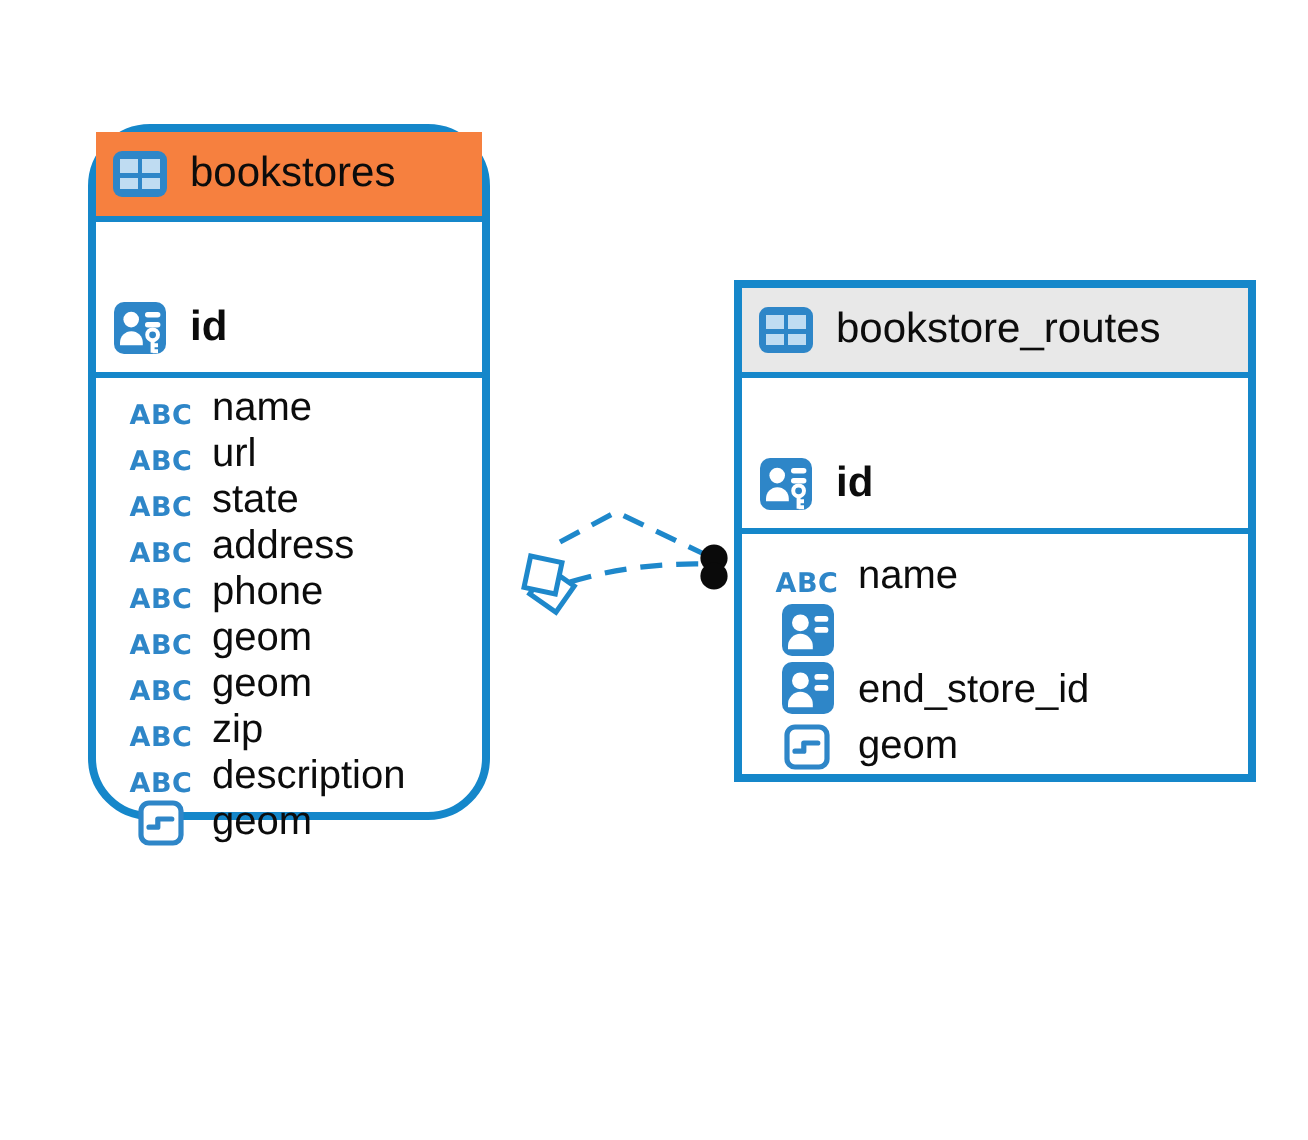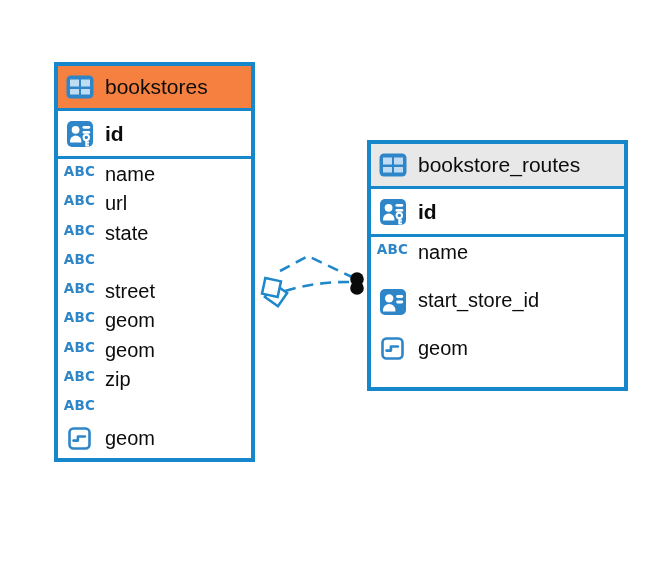--- a/index.html
+++ b/index.html
@@ -12,40 +12,40 @@
     border:4px solid #1587CA;display:flex;flex-direction:column;z-index:1;
   }
   .entity-header{
     display:flex;align-items:center;gap:9px;padding-left:5px;
     height:42px;flex:0 0 auto;border-bottom:3px solid #1587CA;
     font-size:21px;color:#0c0c0c;white-space:nowrap;
   }
   .key-row{
     display:flex;align-items:center;gap:9px;padding-left:5px;
     height:45px;flex:0 0 auto;border-bottom:3px solid #1587CA;
-    font-size:21px;font-weight:bold;color:#0c0c0c;background:#ffffff;
+    font-size:21px;font-weight:bold;color:#0c0c0c;background:#ffffff;margin-top:30px;
   }
   .cols{flex:1;display:flex;flex-direction:column;padding:4px 0 2px;}
   .col-row{
-    flex:1;display:flex;align-items:flex-start;gap:9px;padding-left:5px;
+    flex:1;display:flex;align-items:flex-end;gap:9px;padding-left:16px;
     font-size:20px;color:#0c0c0c;white-space:nowrap;
   }
   .icon-slot{width:33px;flex:0 0 auto;display:flex;justify-content:center;align-items:center;}
   .abc{
     font-weight:bold;font-size:13.5px;letter-spacing:.3px;color:#2E86C8;
     font-family:"DejaVu Sans",sans-serif;
   }
   .links{position:absolute;left:0;top:0;z-index:5;pointer-events:none;}
 </style>
 </head>
 <body>
 
 <div class="canvas">
 
-  <div class="entity" style="left:54px;top:62px;width:201px;height:400px;">
+  <div class="entity" style="left:44px;top:62px;width:201px;height:348px;border-radius:31px;">
 
     <div class="entity-header" style="background:#F6803F;">
       <span class="icon-slot">
         <svg width="28" height="24" viewBox="0 0 28 24">
           <rect x="0.5" y="0.5" width="27" height="23" rx="4.5" fill="#2E86C8"></rect>
           <rect x="4" y="4.5" width="9" height="7" fill="#BFDCF2"></rect>
           <rect x="15" y="4.5" width="9" height="7" fill="#BFDCF2"></rect>
           <rect x="4" y="14" width="9" height="5.5" fill="#BFDCF2"></rect>
           <rect x="15" y="14" width="9" height="5.5" fill="#BFDCF2"></rect>
         </svg>
@@ -84,26 +84,27 @@
       <div class="col-row">
         <span class="icon-slot">
             <span class="abc">ABC</span>
           </span>
         <span>state</span>
       </div>
       <div class="col-row">
         <span class="icon-slot">
             <span class="abc">ABC</span>
           </span>
-      </div>
-      <div class="col-row">
-        <span class="icon-slot">
-            <span class="abc">ABC</span>
-          </span>
-        <span>street</span>
+        <span>address</span>
+      </div>
+      <div class="col-row">
+        <span class="icon-slot">
+            <span class="abc">ABC</span>
+          </span>
+        <span>phone</span>
       </div>
       <div class="col-row">
         <span class="icon-slot">
             <span class="abc">ABC</span>
           </span>
         <span>geom</span>
       </div>
       <div class="col-row">
         <span class="icon-slot">
             <span class="abc">ABC</span>
@@ -113,20 +114,21 @@
       <div class="col-row">
         <span class="icon-slot">
             <span class="abc">ABC</span>
           </span>
         <span>zip</span>
       </div>
       <div class="col-row">
         <span class="icon-slot">
             <span class="abc">ABC</span>
           </span>
+        <span>description</span>
       </div>
       <div class="col-row">
         <span class="icon-slot">
           <svg width="23" height="23" viewBox="0 0 23 23">
             <rect x="1.5" y="1.5" width="20" height="20" rx="4" fill="#fff" stroke="#2E86C8" stroke-width="2.6"></rect>
             <path d="M5.5 13.6 h4.4 v-4.1 h7" fill="none" stroke="#2E86C8" stroke-width="2.6" stroke-linecap="round" stroke-linejoin="round"></path>
           </svg>
         </span>
         <span>geom</span>
       </div>
@@ -173,21 +175,32 @@
       <div class="col-row">
         <span class="icon-slot">
           <svg width="26" height="26" viewBox="0 0 26 26">
             <rect width="26" height="26" rx="5" fill="#2E86C8"></rect>
             <circle cx="9.2" cy="9.4" r="4.2" fill="#fff"></circle>
             <path d="M3 22.6 v-1.5 a6.2 6.2 0 0 1 12.4 0 v1.5 z" fill="#fff"></path>
             <rect x="16.2" y="6" width="7" height="2.9" rx="1.45" fill="#fff"></rect>
             <rect x="16.2" y="11.5" width="7" height="2.9" rx="1.45" fill="#fff"></rect>
           </svg>
         </span>
-        <span>start_store_id</span>
+      </div>
+      <div class="col-row">
+        <span class="icon-slot">
+          <svg width="26" height="26" viewBox="0 0 26 26">
+            <rect width="26" height="26" rx="5" fill="#2E86C8"></rect>
+            <circle cx="9.2" cy="9.4" r="4.2" fill="#fff"></circle>
+            <path d="M3 22.6 v-1.5 a6.2 6.2 0 0 1 12.4 0 v1.5 z" fill="#fff"></path>
+            <rect x="16.2" y="6" width="7" height="2.9" rx="1.45" fill="#fff"></rect>
+            <rect x="16.2" y="11.5" width="7" height="2.9" rx="1.45" fill="#fff"></rect>
+          </svg>
+        </span>
+        <span>end_store_id</span>
       </div>
       <div class="col-row">
         <span class="icon-slot">
           <svg width="23" height="23" viewBox="0 0 23 23">
             <rect x="1.5" y="1.5" width="20" height="20" rx="4" fill="#fff" stroke="#2E86C8" stroke-width="2.6"></rect>
             <path d="M5.5 13.6 h4.4 v-4.1 h7" fill="none" stroke="#2E86C8" stroke-width="2.6" stroke-linecap="round" stroke-linejoin="round"></path>
           </svg>
         </span>
         <span>geom</span>
       </div>

